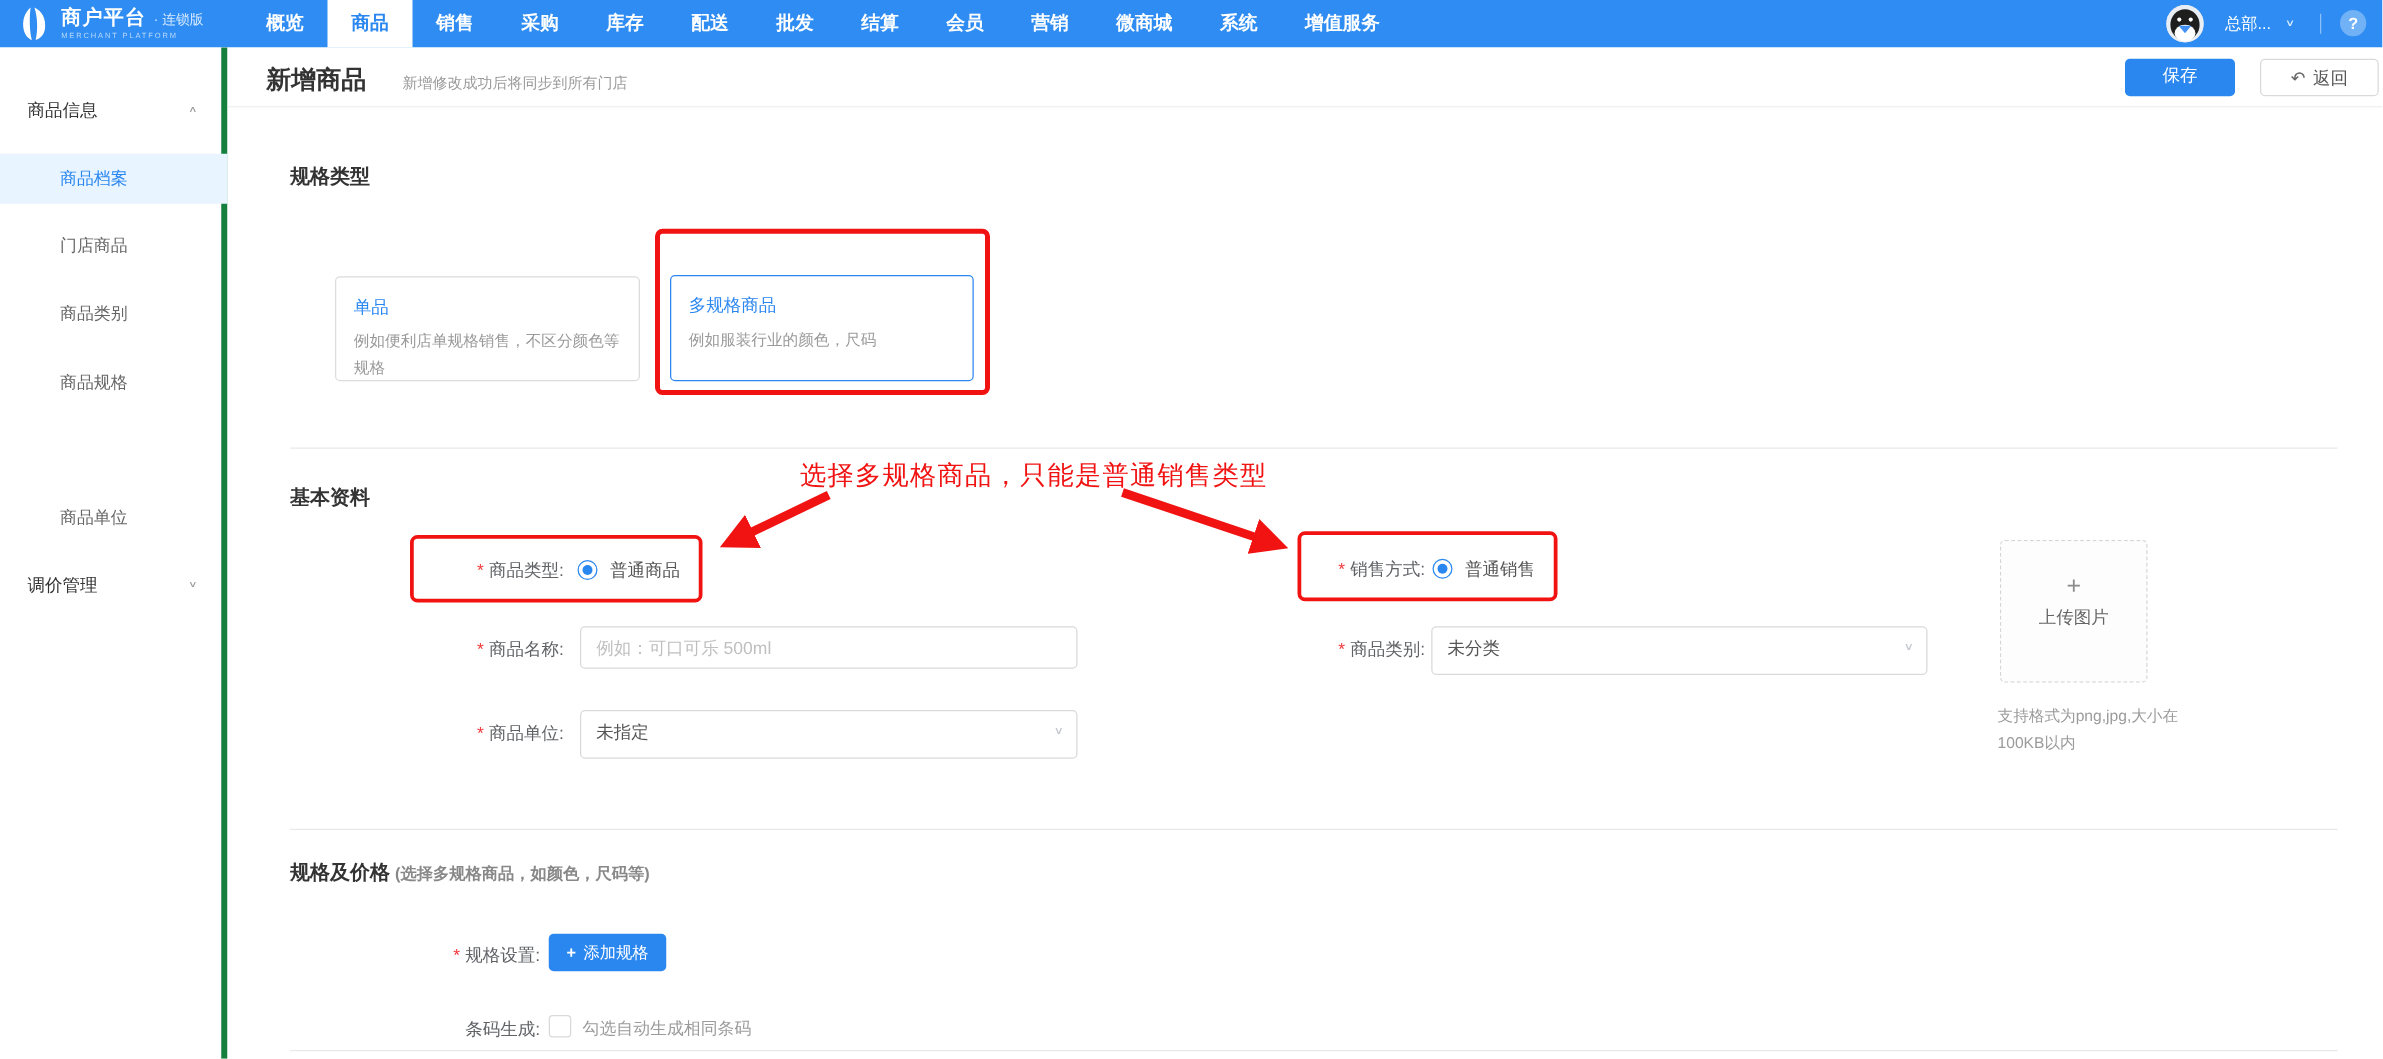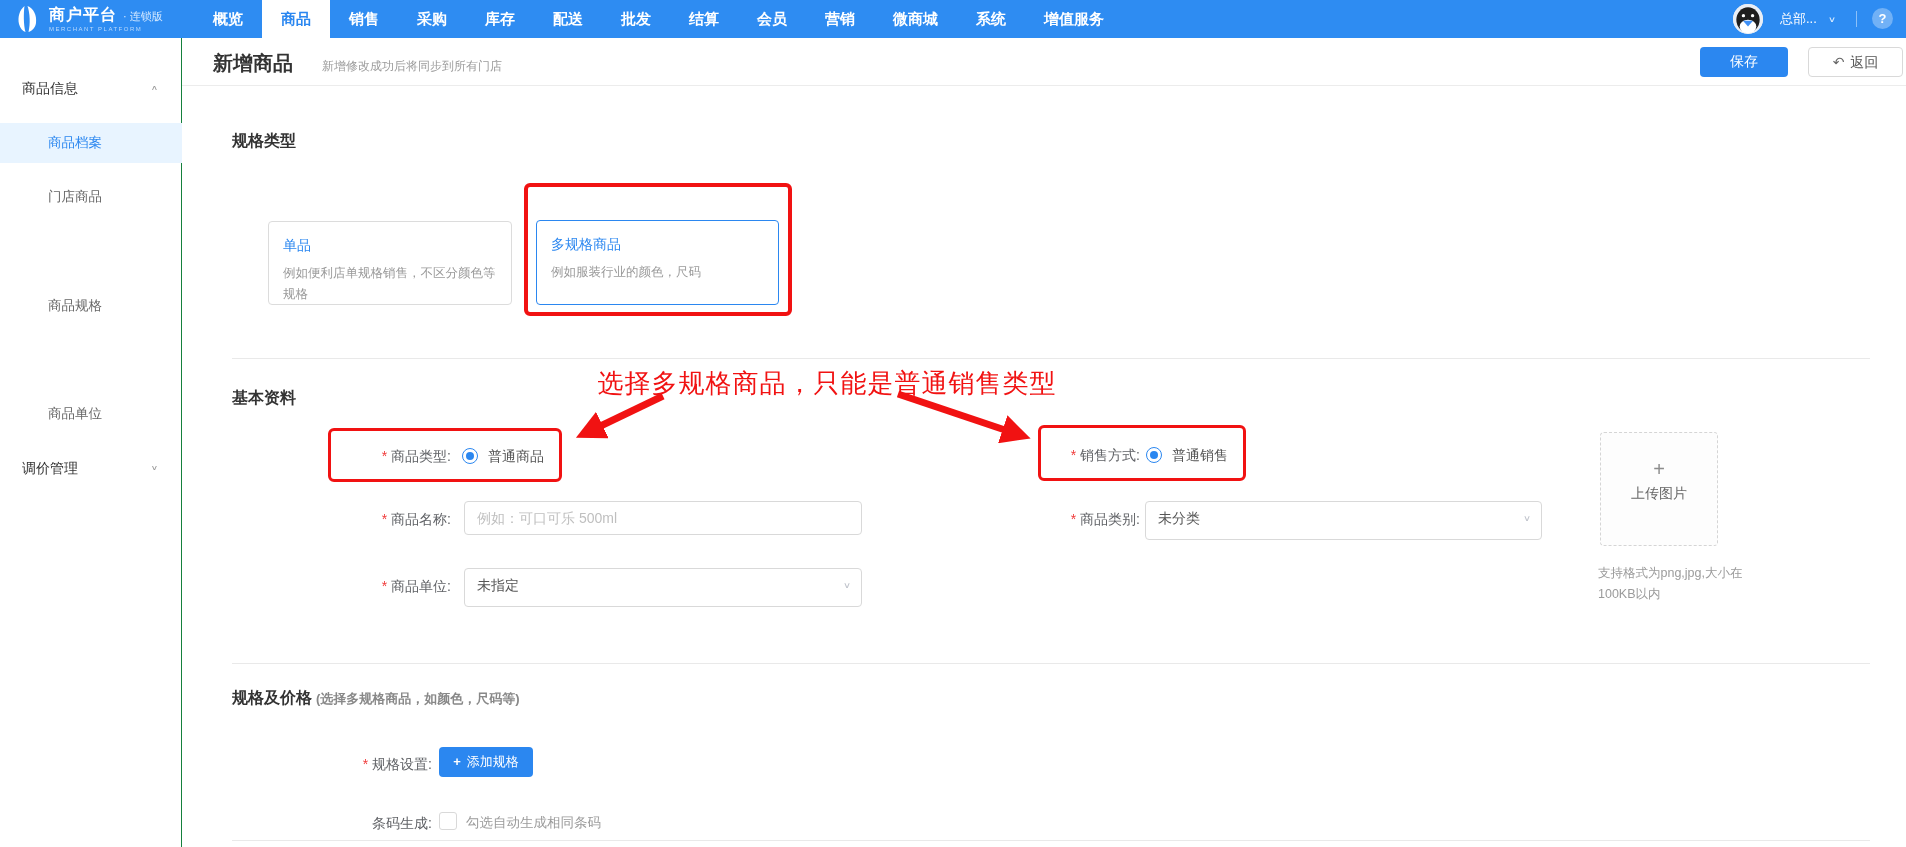--- a/index.html
+++ b/index.html
@@ -18,21 +18,21 @@
   .nav-items { position:absolute; left:194px; top:0; height:26px; display:flex; }
   .nav-item { height:38px; line-height:38px; padding:0 19px; color:#fff; font-size:15px; font-weight:600; cursor:pointer; white-space:nowrap; }
   .nav-item.active { background:#fff; color:#2b87f0; }
   .avatar { position:absolute; left:1733px; top:4px; width:30px; height:30px; border-radius:50%; overflow:hidden; background:#dfe9f5; }
   .user-name { position:absolute; left:1780px; top:0; height:38px; line-height:38px; color:#fff; font-size:13px; }
   .user-caret { position:absolute; left:1828px; top:0; height:38px; line-height:38px; color:#d9ecff; font-size:11px; transform:scaleY(.7); }
   .nav-sep { position:absolute; left:1856px; top:11px; width:1px; height:16px; background:rgba(255,255,255,.45); }
   .help-btn { position:absolute; left:1872px; top:8px; width:21px; height:21px; border-radius:50%; background:rgba(255,255,255,.32); color:#fff; font-size:13px; font-weight:700; text-align:center; line-height:21px; }
 
   
-  .sidebar { position:absolute; left:0; top:38px; width:182px; height:809px; background:#fff; border-right:1px solid #15803d;padding-left:23px; }
+  .sidebar { position:absolute; left:0; top:38px; width:182px; height:809px; background:#fff; border-right:5px solid #15803d;padding-left:23px; }
   .sb-group { position:absolute; left:0; width:182px; height:36px; line-height:36px; padding-left:22px; font-size:14px; color:#333; cursor:pointer; }
   .sb-group .chev { position:absolute; right:24px; top:0; font-size:10px; color:#999; transform:scaleY(.7); }
   .sb-item { position:absolute; left:0; width:182px; height:40px; line-height:40px; padding-left:48px; font-size:13.5px; color:#666; cursor:pointer; }
   .sb-item.selected { background:#e8f4ff; color:#2b87f0; }
 
   
   .page-header { position:absolute; left:182px; top:38px; width:1724px; height:48px; background:#fff; border-bottom:1px solid #ececec; }
   .page-title { position:absolute; left:31px; top:12px; font-size:20px; font-weight:700; color:#333; }
   .page-subtitle { position:absolute; left:140px; top:20px; font-size:12px; color:#9b9b9b; }
   .btn-save { position:absolute; left:1518px; top:9px; width:88px; height:30px; background:#2b87f0; color:#fff; font-size:14px; border:none; border-radius:4px; text-align:center; line-height:30px; cursor:pointer;font-family:Liberation Mono, monospace; }
@@ -44,21 +44,21 @@
   .sec-title { position:absolute; font-size:16px; font-weight:700; color:#333; }
   .sec-note { font-size:13px; font-weight:700; color:#888; margin-left:4px; }
   .divider { position:absolute; left:50px; width:1638px; height:1px; background:#e9e9e9; }
 
   .spec-card { position:absolute; border-radius:4px; padding:15px 14px; cursor:pointer; background:#fff; }
   .card-plain { border:1px solid #dcdcdc; }
   .card-sel   { border:1px solid #2b87f0; }
   .spec-card .c-title { color:#2b87f0; font-size:14px; margin-bottom:8px; }
   .spec-card .c-desc { color:#9a9a9a; font-size:12.5px; line-height:1.65; }
 
-  .annotation-text { position:absolute; left:385px; top:280px; width:520px; text-align:center; color:#f11212; font-size:26px; font-weight:500; letter-spacing:1px; pointer-events:none; }
+  .annotation-text { position:absolute; left:385px; top:280px; width:520px; text-align:center; color:#f11212; font-size:21px; font-weight:500; letter-spacing:1px; pointer-events:none; }
   .redbox { position:absolute; border:3px solid #f11212; border-radius:6px; pointer-events:none; z-index:6; }
   .redbox-thick { border-width:4px; }
   .arrows { position:absolute; left:0; top:0; width:1724px; height:761px; pointer-events:none; z-index:6; }
 
   .f-label { position:absolute; width:160px; text-align:right; font-size:14px; color:#606266; line-height:18px; white-space:nowrap; }
   .req { color:#f03a3a; margin-right:4px; font-size:14px; }
   .radio { position:absolute; width:16px; height:16px; border:1px solid #2b87f0; border-radius:50%; background:#fff; cursor:pointer; }
   .radio::after { content:""; position:absolute; left:3px; top:3px; width:8px; height:8px; border-radius:50%; background:#2b87f0; }
   .radio-val { position:absolute; font-size:14px; color:#555; line-height:18px; }
   .t-input { position:absolute; height:34px; border:1px solid #d9d9d9; border-radius:4px; font-size:14px; color:#333; padding:0 12px; outline:none; }
@@ -127,20 +127,21 @@
     <div class="help-btn">?</div>
   </div>
 
   <div class="sidebar">
     <div class="sb-group" style="top:32px">
       <span>商品信息</span>
       <span class="chev">∧</span>
     </div>
     <div class="sb-item selected" style="top:85px">商品档案</div>
     <div class="sb-item" style="top:139px">门店商品</div>
+    <div class="sb-item" style="top:193px">商品类别</div>
     <div class="sb-item" style="top:248px">商品规格</div>
     <div class="sb-item" style="top:356px">商品单位</div>
     <div class="sb-group" style="top:412px">
       <span>调价管理</span>
       <span class="chev">∨</span>
     </div>
   </div>
 
   <div class="page-header">
     <span class="page-title">新增商品</span>

